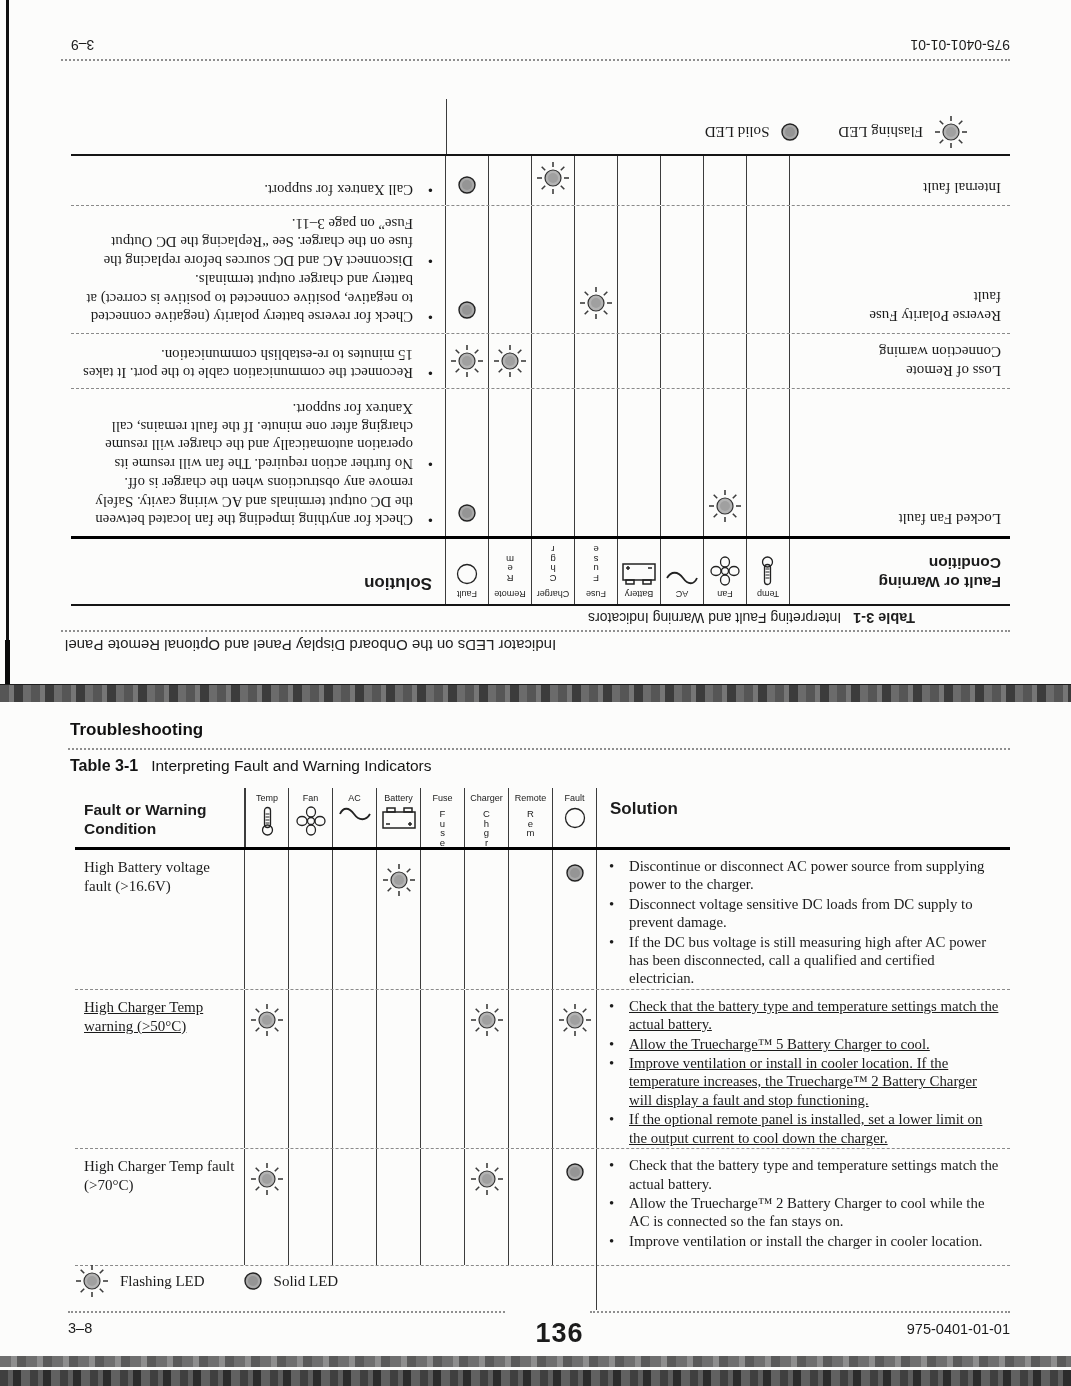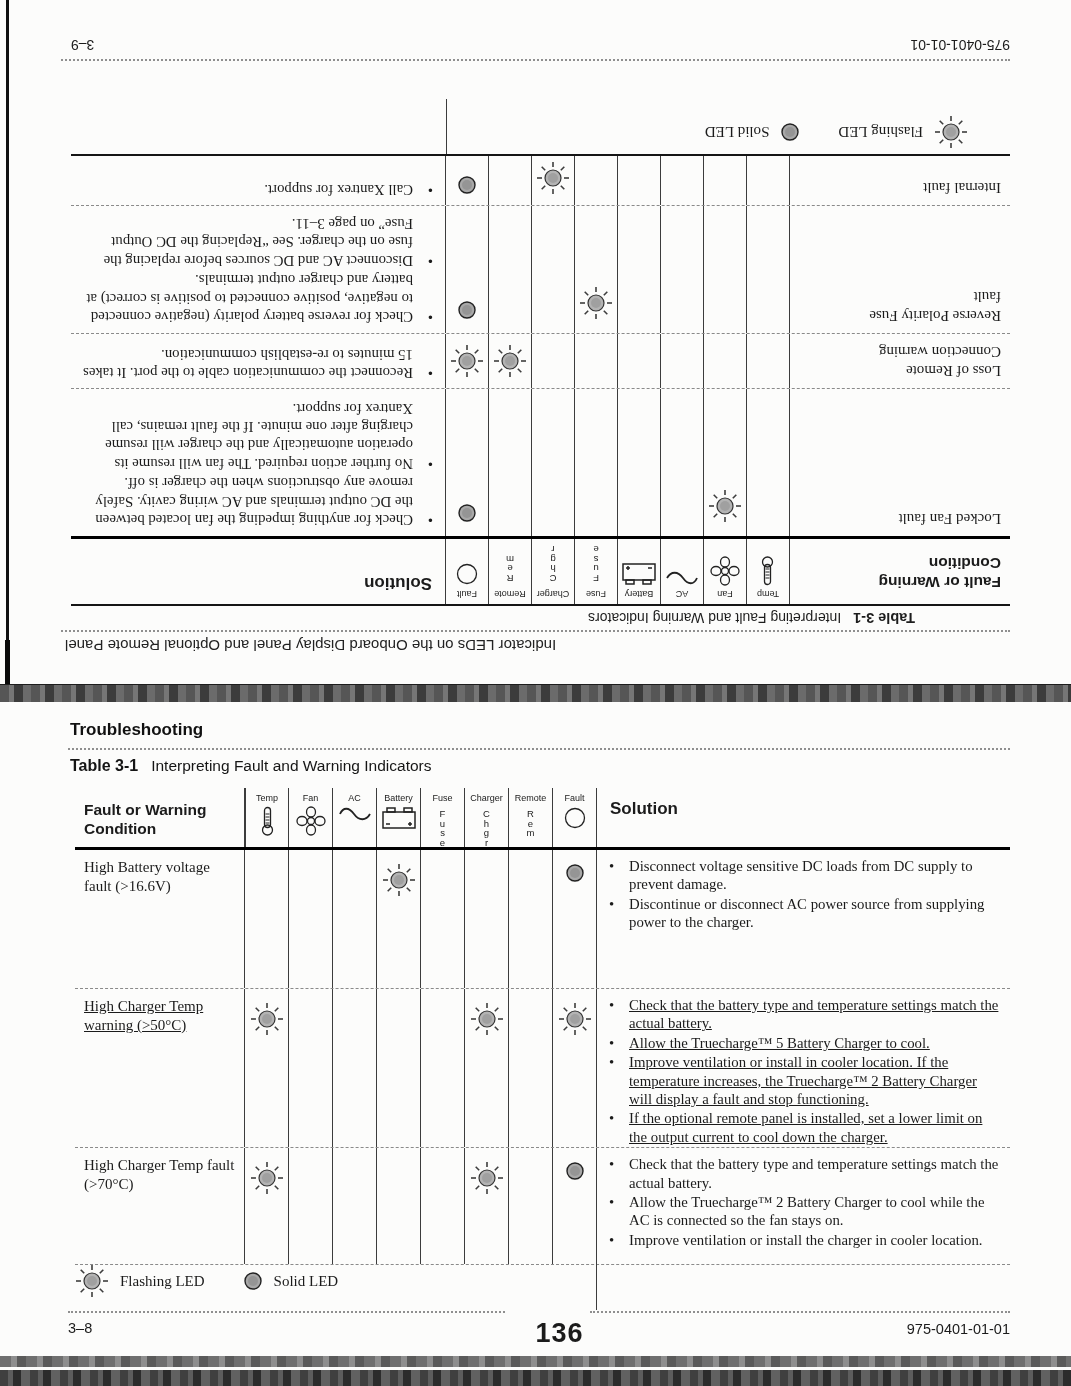--- a/index.html
+++ b/index.html
@@ -490,22 +490,23 @@
       <div class="ic"></div>
       <div class="ic"></div>
       <div class="ic">
           <span><svg width="20" height="20" viewBox="0 0 20 20">
               <circle cx="10" cy="10" r="8" fill="#a8a8a8" stroke="#222" stroke-width="1.4"></circle>
               <circle cx="10" cy="10" r="5" fill="#8d8d8d" opacity="0.7"></circle>
             </svg></span>
         </div>
       <div class="sc">
           <ul>
+            <li>Discontinue or disconnect AC power source from supplying power to the charger.</li>
             <li>Disconnect voltage sensitive DC loads from DC supply to prevent damage.</li>
-            <li>Discontinue or disconnect AC power source from supplying power to the charger.</li>
+            <li>If the DC bus voltage is still measuring high after AC power has been disconnected, call a qualified and certified electrician.</li>
           </ul>
         </div>
     </div>
 
     <div class="trow r-h150">
       <div class="cc">
           <span>High Charger Temp warning (&gt;50°C)</span>
         </div>
       <div class="ic">
           <span><svg width="34" height="34" viewBox="0 0 34 34">

